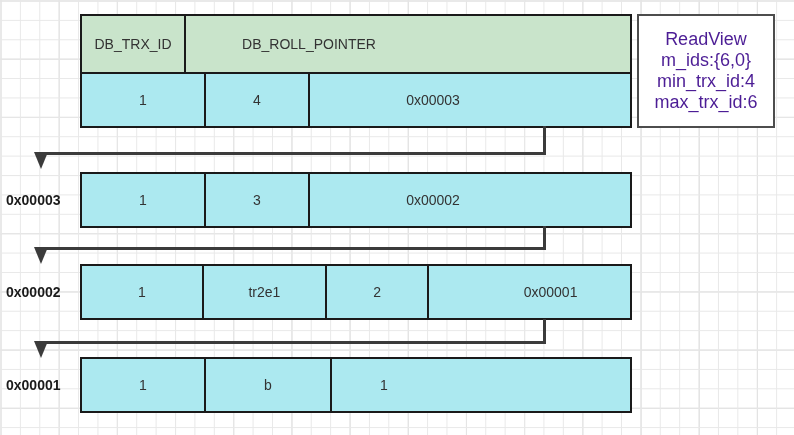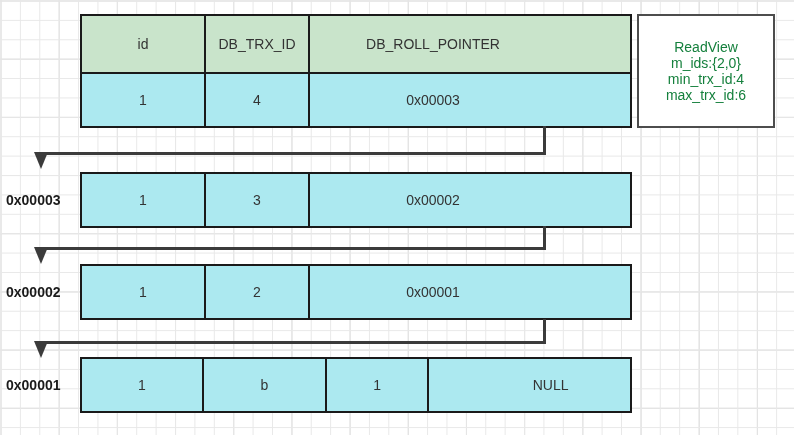--- a/index.html
+++ b/index.html
@@ -91,22 +91,22 @@
     box-sizing: border-box;
     border: 2px solid #4d4d4d;
     background: #ffffff;
     display: flex;
     flex-direction: column;
     align-items: center;
     justify-content: center;
     line-height: 1.16;
   }
   #readview .rv-line {
-    font-size: 14px;
-    color: #15803d;
+    font-size: 18px;
+    color: #4c1d95;
     white-space: nowrap;
   }
 
   
   .version-row {
     position: absolute;
     left: 80px;
     width: 552px;
     height: 56px;
   }
@@ -167,36 +167,35 @@
   #conn-3 .arrow-head  { left: -4px;  top: 22px; }
 </style>
 </head>
 <body>
 
 <div id="canvas">
 
   <div id="top-table">
 
     <div id="top-header-row" class="rec hdr">
-      <div class="cell c-id">id</div>
       <div class="cell c-trx">DB_TRX_ID</div>
       <div class="cell c-ptr">DB_ROLL_POINTER</div>
     </div>
 
     <div id="top-data-row" class="rec">
       <div class="cell c-id">1</div>
       <div class="cell c-trx">4</div>
       <div class="cell c-ptr">0x00003</div>
     </div>
 
   </div>
 
   <div id="readview">
     <div class="rv-line">ReadView</div>
-    <div class="rv-line">m_ids:{2,0}</div>
+    <div class="rv-line">m_ids:{6,0}</div>
     <div class="rv-line">min_trx_id:4</div>
     <div class="rv-line">max_trx_id:6</div>
   </div>
 
   <div id="conn-1" class="conn">
     <div class="seg-v-right"></div>
     <div class="seg-h"></div>
     <div class="arrow-head"></div>
   </div>
 
@@ -209,31 +208,31 @@
 
   <div id="conn-2" class="conn">
     <div class="seg-v-right"></div>
     <div class="seg-h"></div>
     <div class="arrow-head"></div>
   </div>
 
   <div id="lbl-v2" class="ptr-label">0x00002</div>
   <div id="row-v2" class="version-row rec">
     <div class="cell c-id">1</div>
+    <div class="cell c-name">tr2e1</div>
     <div class="cell c-trx">2</div>
     <div class="cell c-ptr">0x00001</div>
   </div>
 
   <div id="conn-3" class="conn">
     <div class="seg-v-right"></div>
     <div class="seg-h"></div>
     <div class="arrow-head"></div>
   </div>
 
   <div id="lbl-v1" class="ptr-label">0x00001</div>
   <div id="row-v1" class="version-row rec">
     <div class="cell c-id">1</div>
     <div class="cell c-name">b</div>
     <div class="cell c-trx">1</div>
-    <div class="cell c-ptr">NULL</div>
   </div>
 
 </div>
 
 </body></html>

